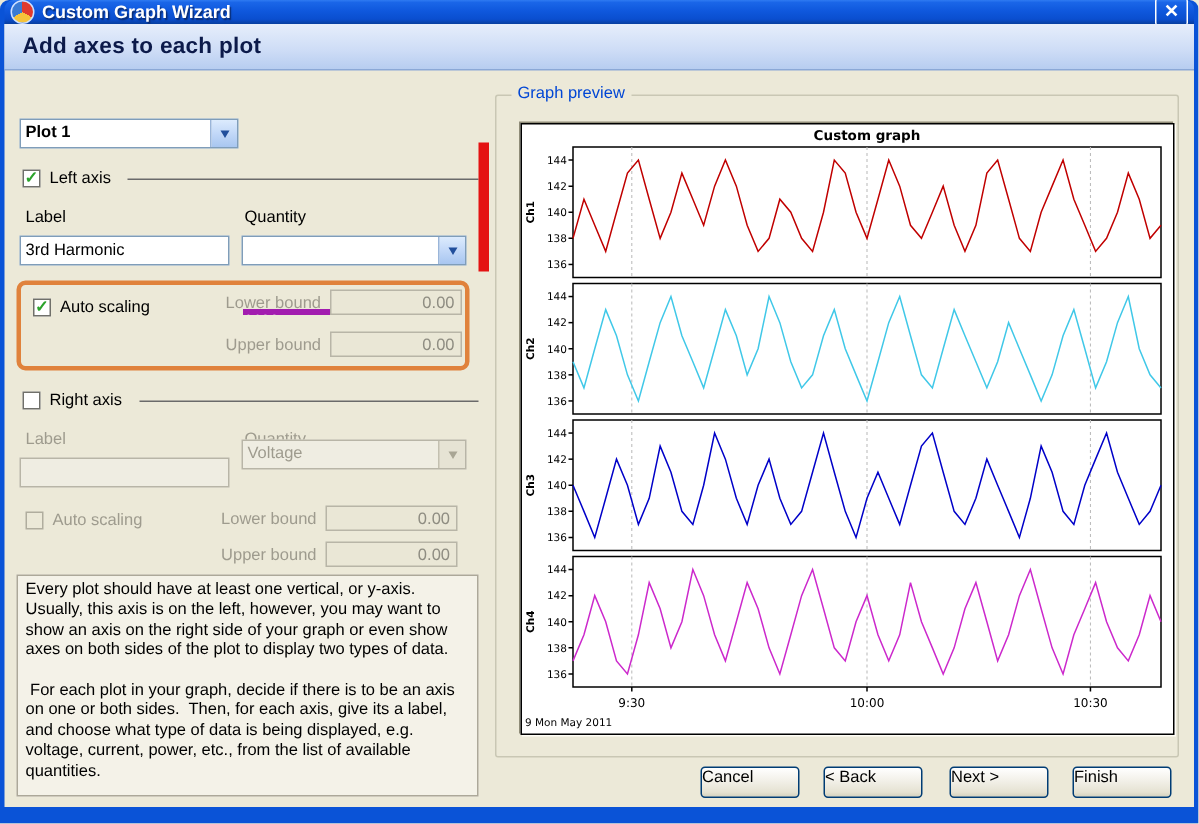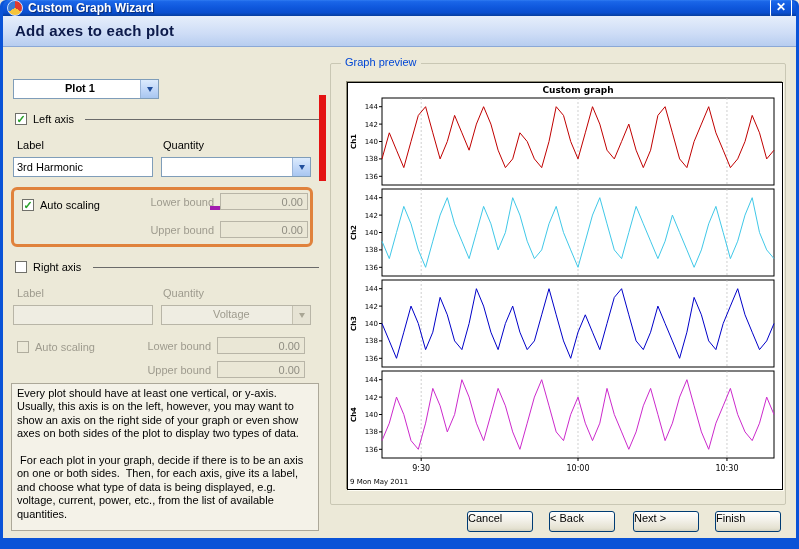--- a/index.html
+++ b/index.html
@@ -40,21 +40,21 @@
   .checkbox{width:12px;height:12px;background:#fff;border:1px solid #70706a;display:inline-block;
     text-align:center;line-height:10px;font-size:11px;font-weight:bold;color:#2ba32b;vertical-align:middle;box-sizing:border-box;}
   .checkbox.disabled{background:#ece9d8;border-color:#b0ad9e;}
   .cb-row{display:flex;align-items:center;gap:6px;}
   .cb-label{font-weight:normal;}
   .cb-label.dim{color:#9e9b8e;font-weight:normal;}
   .text-input{background:#fff;border:1px solid #7f9db9;height:20px;padding:0 3px;font:11px "Liberation Sans",sans-serif;}
   .text-input.disabled{background:#efede2;border-color:#b8b5a7;color:#9e9b8e;}
   .num-input{background:#eae7d6;border:1px solid #b8b5a7;height:17px;padding:0 4px;text-align:right;
     color:#8f8d82;font:11px "Liberation Sans",sans-serif;}
-  .combo{display:flex;align-items:stretch;background:#fff;border:1px solid #7f9db9;height:20px;padding-left:48px;}
+  .combo{display:flex;align-items:stretch;background:#fff;border:1px solid #7f9db9;height:20px;}
   .combo .combo-text{flex:1;padding:2px 3px;white-space:nowrap;overflow:hidden;}
   .combo .combo-text.selected{background:#a21caf;color:#fff;margin-top:48px;}
   .combo .combo-btn{width:17px;display:flex;align-items:center;justify-content:center;
     background:linear-gradient(180deg,#dcebfd 0%,#c2d8f8 50%,#a8c6f0 100%);border-left:1px solid #9ab5d9;}
   .combo .arrow{width:0;height:0;border:3px solid transparent;border-top:5px solid #214f9c;margin-top:4px;}
   .combo.disabled{background:#efede2;border-color:#b8b5a7;color:#9e9b8e;}
   .combo.disabled .combo-btn{background:#e6e3d4;border-left:1px solid #c3c0b0;}
   .combo.disabled .arrow{border-top-color:#a9a695;}
   .combo .combo-text.bold{font-weight:bold;}
 
@@ -132,21 +132,21 @@
       <div class="abs cb-row" style="left:12px;top:214px;">
         <span class="checkbox"></span>
         <span class="cb-label">Right axis</span>
       </div>
       <div class="abs sep" style="left:90px;top:220px;width:226px;"></div>
 
       <div class="abs caption dim" style="left:14px;top:240px;">Label</div>
       <div class="abs caption dim" style="left:160px;top:240px;">Quantity</div>
 
       <input class="abs text-input disabled" style="left: 10px; top: 258px; width: 140px;" value="">
-      <div class="abs combo disabled" style="left:158px;top:258px;width:150px;">
+      <div class="abs combo disabled" style="left:158px;top:246px;width:150px;">
         <span class="combo-text">Voltage</span>
         <span class="combo-btn">
             <span class="arrow"></span>
           </span>
       </div>
 
       <div class="abs cb-row" style="left:14px;top:294px;">
         <span class="checkbox disabled"></span>
         <span class="cb-label dim">Auto scaling</span>
       </div>

